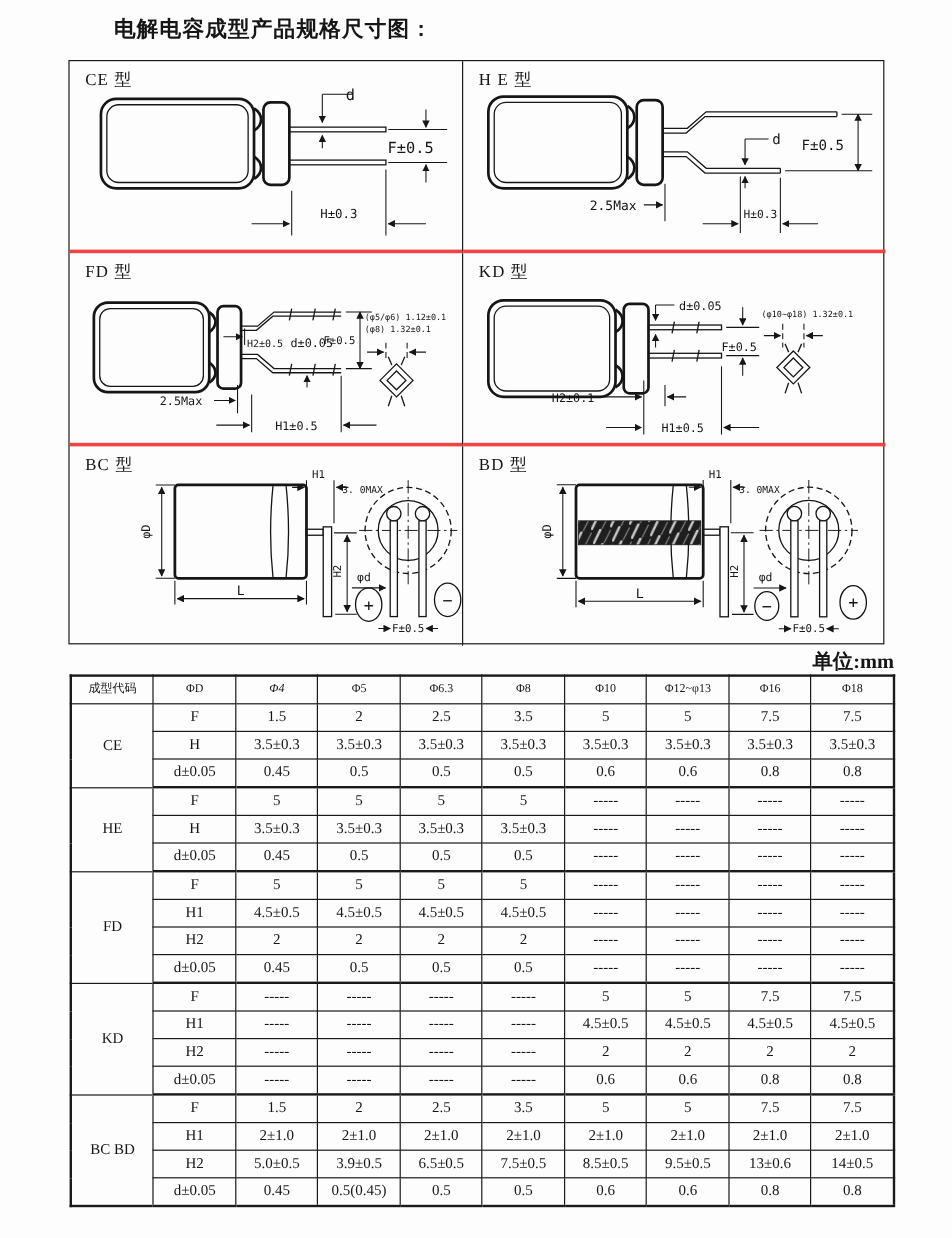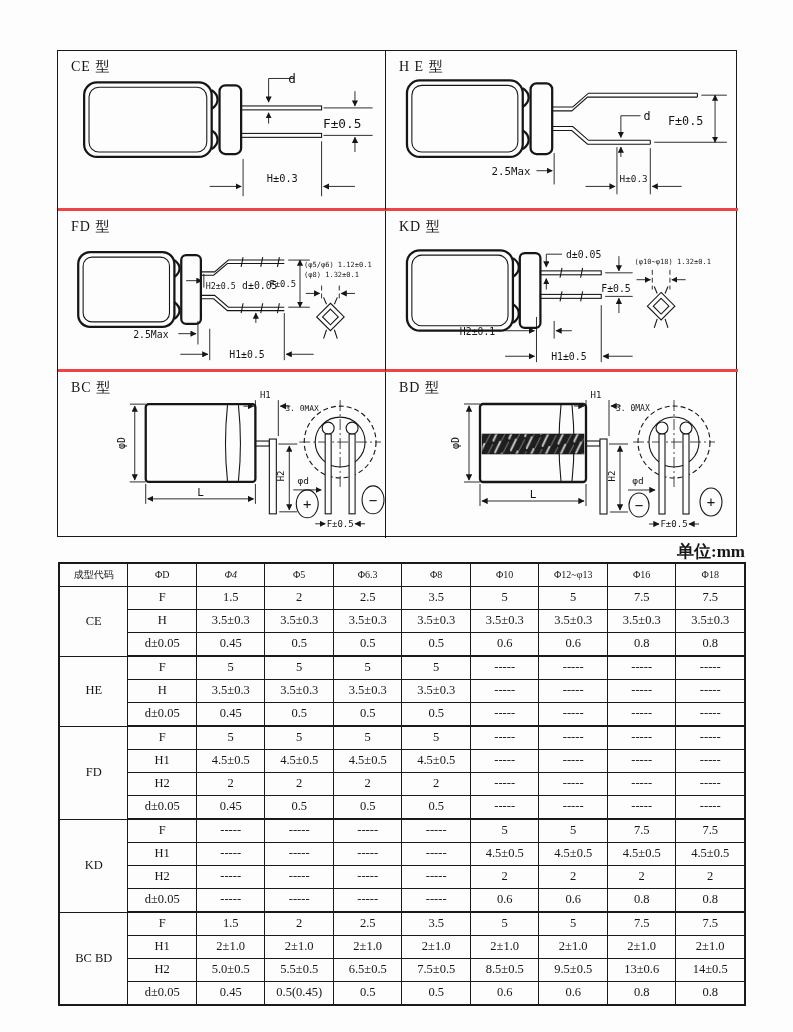--- a/index.html
+++ b/index.html
@@ -46,20 +46,21 @@
       </marker>
     <pattern id="bdhatch" width="16" height="12" patternUnits="userSpaceOnUse" patternTransform="rotate(-8)">
       <rect width="16" height="12" fill="#1e1e1e"></rect>
       <path d="M0,12 L8,0" stroke="#c9c9c9" stroke-width="2"></path>
       <path d="M9,12 L16,2" stroke="#8a8a8a" stroke-width="1"></path>
     </pattern>
   </defs>
 </svg>
 
 <div class="page">
+  <h1 class="title">电解电容成型产品规格尺寸图 :</h1>
 
   <div class="grid">
 
     <div class="cell">
       <span class="cell-label">CE 型</span>
       <svg viewBox="0 0 328 160">
         <rect class="thick" x="24" y="32" width="130" height="76" rx="13"></rect>
         <rect class="thin" x="29" y="37" width="120" height="66" rx="10"></rect>
         <path class="thick" d="M154,40 c8,5 8,14 0,19"></path>
         <path class="thick" d="M154,81 c8,5 8,14 0,19"></path>
@@ -502,21 +503,21 @@
           <td>2±1.0</td>
           <td>2±1.0</td>
           <td>2±1.0</td>
           <td>2±1.0</td>
           <td>2±1.0</td>
           <td>2±1.0</td>
         </tr>
         <tr>
           <td>H2</td>
           <td>5.0±0.5</td>
-          <td>5.5±0.5</td>
+          <td>3.9±0.5</td>
           <td>6.5±0.5</td>
           <td>7.5±0.5</td>
           <td>8.5±0.5</td>
           <td>9.5±0.5</td>
           <td>13±0.6</td>
           <td>14±0.5</td>
         </tr>
         <tr class="group-end">
           <td>d±0.05</td>
           <td>0.45</td>

